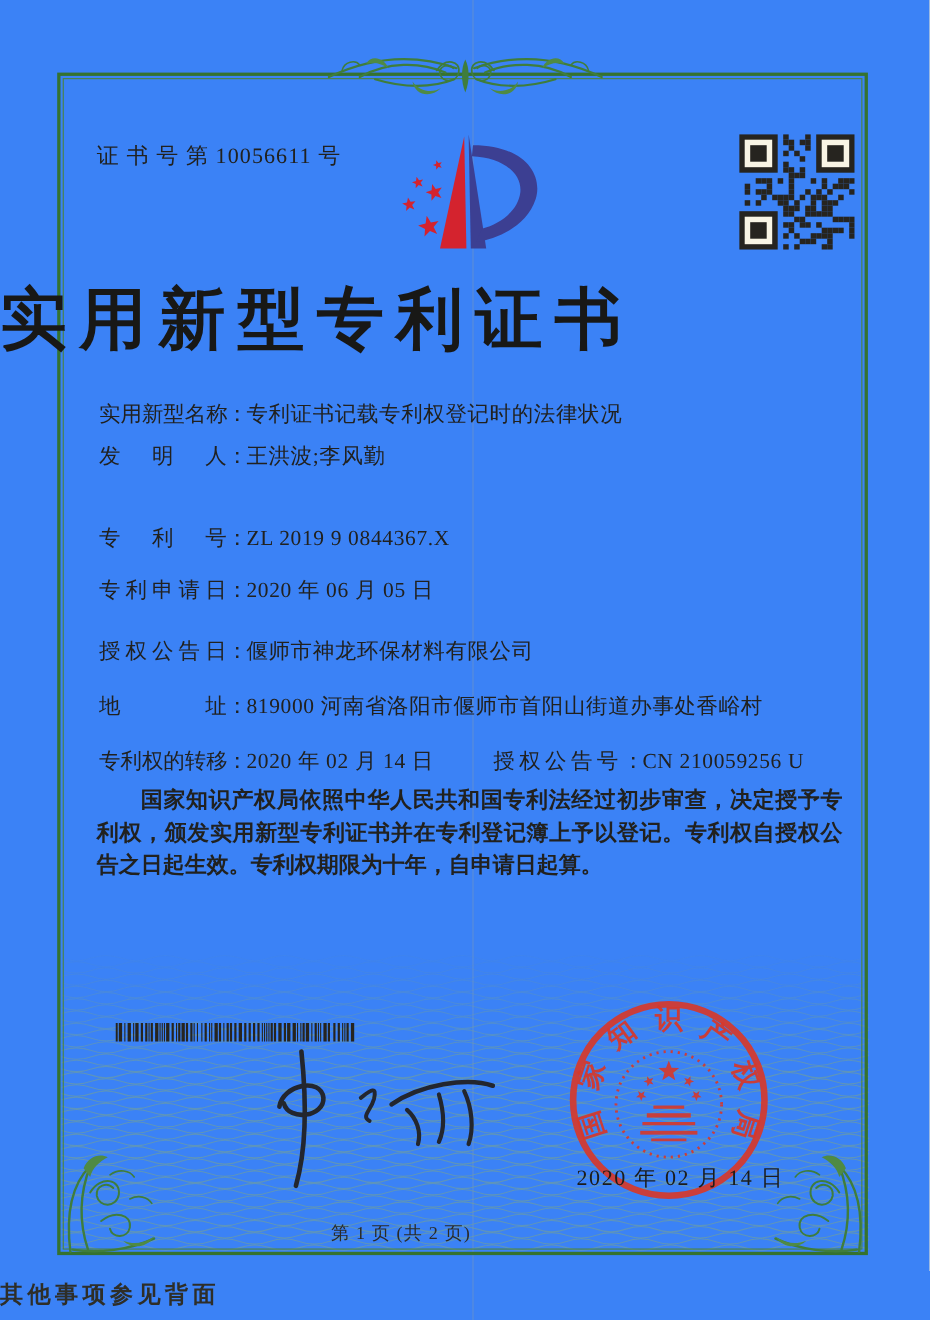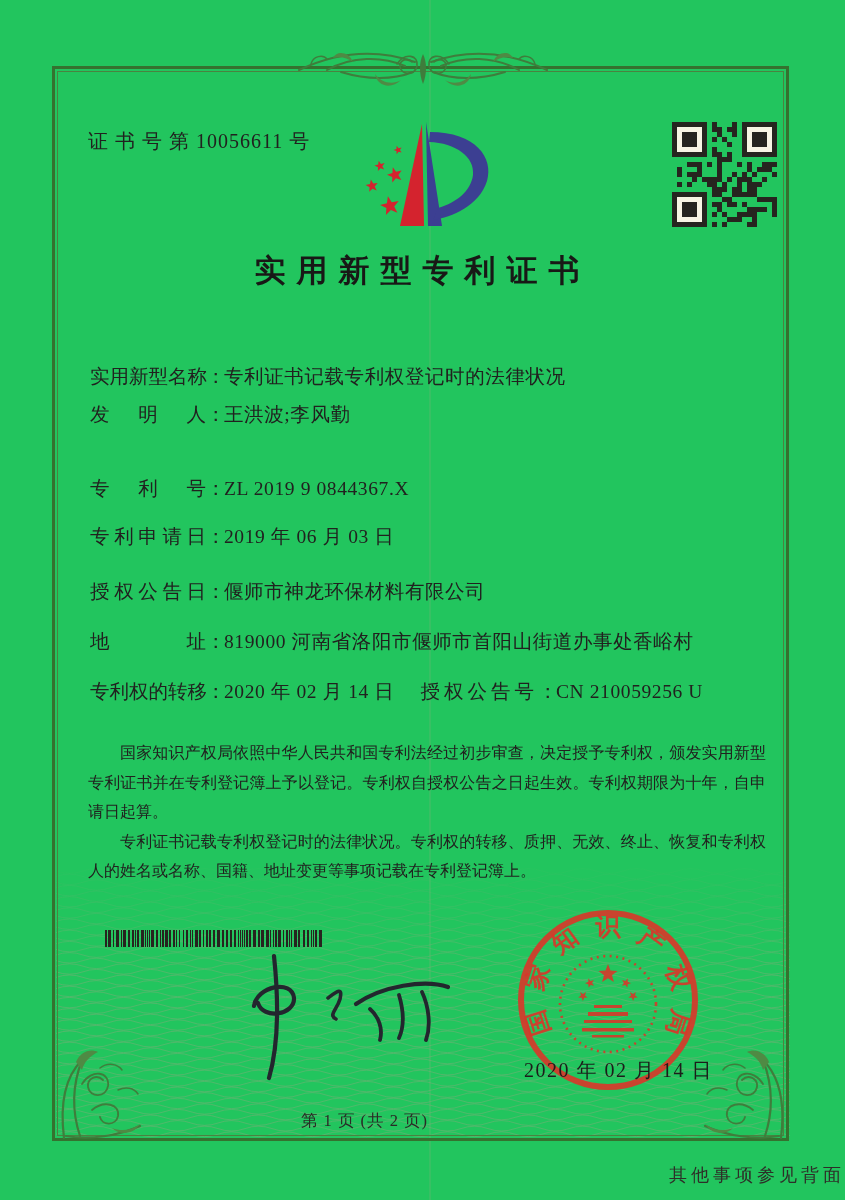--- a/index.html
+++ b/index.html
@@ -1,18 +1,18 @@
 <!DOCTYPE html>
 <html><head>
 <meta charset="utf-8">
 <style>
   html,body{margin:0;padding:0;background:#e8e4d4;}
   .page{
     position:relative; width:845px; height:1200px; margin:0 auto;
-    background:#22c55e; overflow:hidden;
+    background:#3b82f6; overflow:hidden;
     font-family:"Liberation Serif","DejaVu Serif",serif; color:#21211f;
   }
   .fold{position:absolute; left:429px; top:0; bottom:0; width:2px;
     background:rgba(175,165,135,0.16);}
   .frame{
     position:absolute; left:52px; top:66px; width:737px; height:1075px;
     border:3px solid #35722f; box-sizing:border-box;
   }
   .frame::after{
     content:""; position:absolute; inset:2px; border:1px solid #4a8340;
@@ -23,57 +23,57 @@
   .corner.bl{left:56px; top:1044px;}
   .corner.br{left:697px; top:1044px; transform:scaleX(-1);}
   .cert-no{
     position:absolute; left:88px; top:128px; font-size:20px;
     letter-spacing:1px;
   }
   .logo{position:absolute; left:338px; top:116px;}
   .qr{position:absolute; left:672px; top:122px;}
   .title{
     position:absolute; left:0; top:250px; width:845px; margin:0;
-    text-align:center; font-size:31px; font-weight:bold;
+    text-align:left; font-size:61px; font-weight:bold;
     letter-spacing:11px; color:#181816;
   }
   .fields{position:absolute; left:90px; top:0; width:675px;}
   .row{position:absolute; left:0; white-space:nowrap; font-size:19.5px;}
   .row .lbl{
     display:inline-block; width:116px; text-align:justify;
     text-align-last:justify; vertical-align:bottom;
   }
   .row .colon{display:inline-block; width:18px;}
   .row .val{letter-spacing:0.6px;}
   .row.r0{top:363px;} .row.r1{top:401px;} .row.r2{top:475px;}
   .row.r3{top:523px;} .row.r4{top:578px;} .row.r5{top:628px;}
   .row.r6{top:678px;}
-  .grant-no{margin-left:26px;}
+  .grant-no{margin-left:54px;}
   .grant-no .lbl2{letter-spacing:4px;}
   .paras{
-    position:absolute; left:88px; top:738px; width:678px;
-    font-size:16px; line-height:29.5px; text-align:justify;
+    position:absolute; left:88px; top:714px; width:678px;
+    font-size:20px; line-height:29.5px; text-align:justify;font-weight:bold;
   }
   .paras p{margin:0; text-indent:2em;}
   .barcode{position:absolute; left:105px; top:930px;}
   .officer{position:absolute; left:92px; top:996px; font-size:20px;
     line-height:40px; letter-spacing:3px;}
   .signature{position:absolute; left:222px; top:942px;}
   .seal{position:absolute; left:512px; top:904px;}
   .seal-date{
     position:absolute; left:524px; top:1057px; font-size:20px;
     letter-spacing:1.5px; color:#1c1c1a;
   }
   .page-indicator{
     position:absolute; left:0; top:1110px; width:729px; text-align:center;
     font-size:16.5px; color:#2a2a26; letter-spacing:1px;
   }
   .back-note{
-    position:absolute; left:0; top:1163px; width:845px; text-align:right;
-    font-size:18px; letter-spacing:4px; color:#2e2e28;
+    position:absolute; left:0; top:1163px; width:845px; text-align:left;
+    font-size:21px; letter-spacing:4px; color:#2e2e28;font-weight:bold;
   }
 </style>
 </head>
 <body>
 
 <div class="page">
 
   <div class="fold"></div>
 
   <svg class="waves" width="734" height="276">
@@ -312,36 +312,35 @@
     <div class="row r0">
       <span class="lbl">实用新型名称</span><span class="colon">：</span><span class="val">专利证书记载专利权登记时的法律状况</span>
     </div>
     <div class="row r1">
       <span class="lbl">发明人</span><span class="colon">：</span><span class="val">王洪波;李风勤</span>
     </div>
     <div class="row r2">
       <span class="lbl">专利号</span><span class="colon">：</span><span class="val">ZL 2019 9 0844367.X</span>
     </div>
     <div class="row r3">
-      <span class="lbl">专利申请日</span><span class="colon">：</span><span class="val">2019 年 06 月 03 日</span>
+      <span class="lbl">专利申请日</span><span class="colon">：</span><span class="val">2020 年 06 月 05 日</span>
     </div>
     <div class="row r4">
       <span class="lbl">授权公告日</span><span class="colon">：</span><span class="val">偃师市神龙环保材料有限公司</span>
     </div>
     <div class="row r5">
       <span class="lbl">地址</span><span class="colon">：</span><span class="val">819000 河南省洛阳市偃师市首阳山街道办事处香峪村</span>
     </div>
     <div class="row r6">
       <span class="lbl">专利权的转移</span><span class="colon">：</span><span class="val">2020 年 02 月 14 日</span><span class="grant-no"><span class="lbl2">授权公告号</span><span class="colon">：</span><span class="val">CN 210059256 U</span></span>
     </div>
   </div>
 
   <div class="paras">
     <p>国家知识产权局依照中华人民共和国专利法经过初步审查，决定授予专利权，颁发实用新型专利证书并在专利登记簿上予以登记。专利权自授权公告之日起生效。专利权期限为十年，自申请日起算。</p>
-    <p>专利证书记载专利权登记时的法律状况。专利权的转移、质押、无效、终止、恢复和专利权人的姓名或名称、国籍、地址变更等事项记载在专利登记簿上。</p>
   </div>
 
   <svg class="barcode" width="218" height="17">
       <rect x="0" y="0" width="2" height="17" fill="#26241f"></rect>
       <rect x="3" y="0" width="3" height="17" fill="#26241f"></rect>
       <rect x="8" y="0" width="1" height="17" fill="#26241f"></rect>
       <rect x="11" y="0" width="3" height="17" fill="#26241f"></rect>
       <rect x="16" y="0" width="1" height="17" fill="#26241f"></rect>
       <rect x="18" y="0" width="3" height="17" fill="#26241f"></rect>
       <rect x="23" y="0" width="2" height="17" fill="#26241f"></rect>

